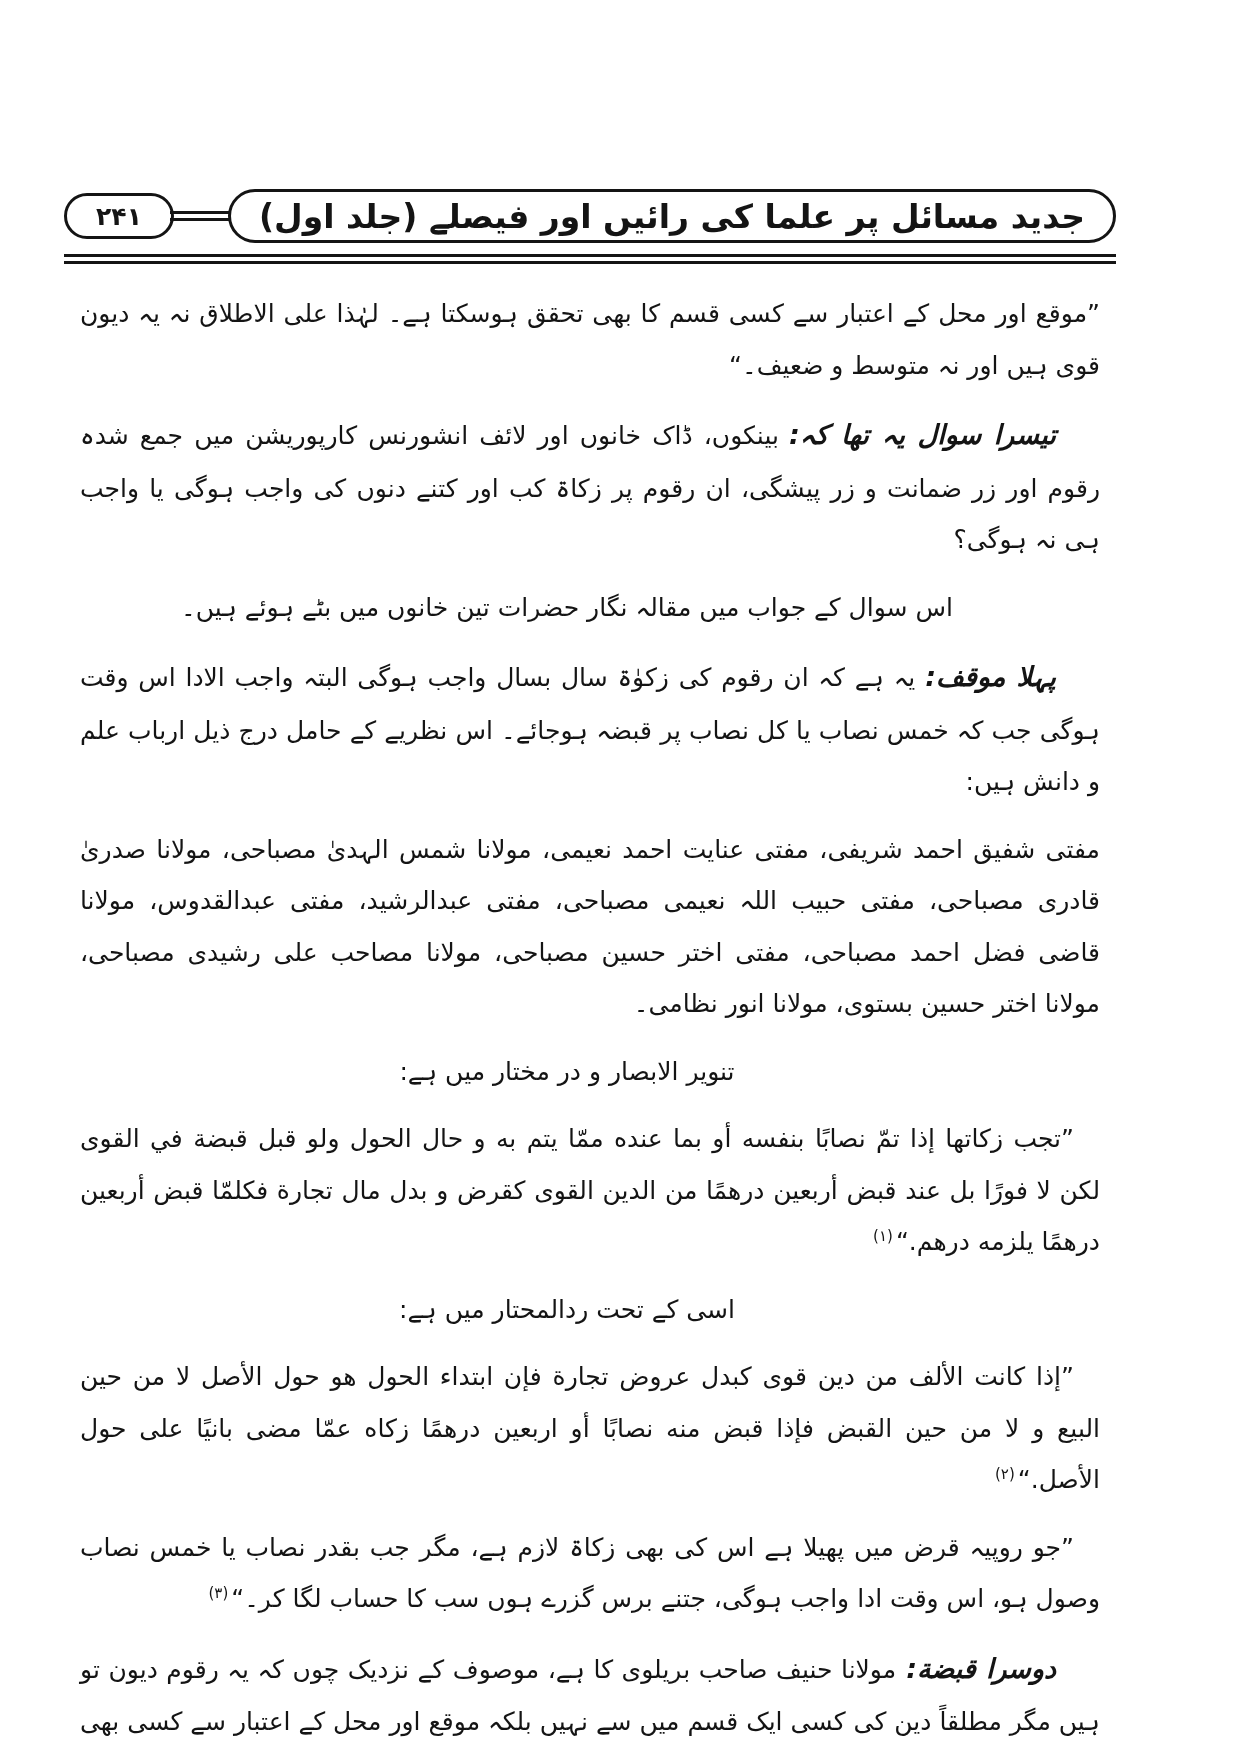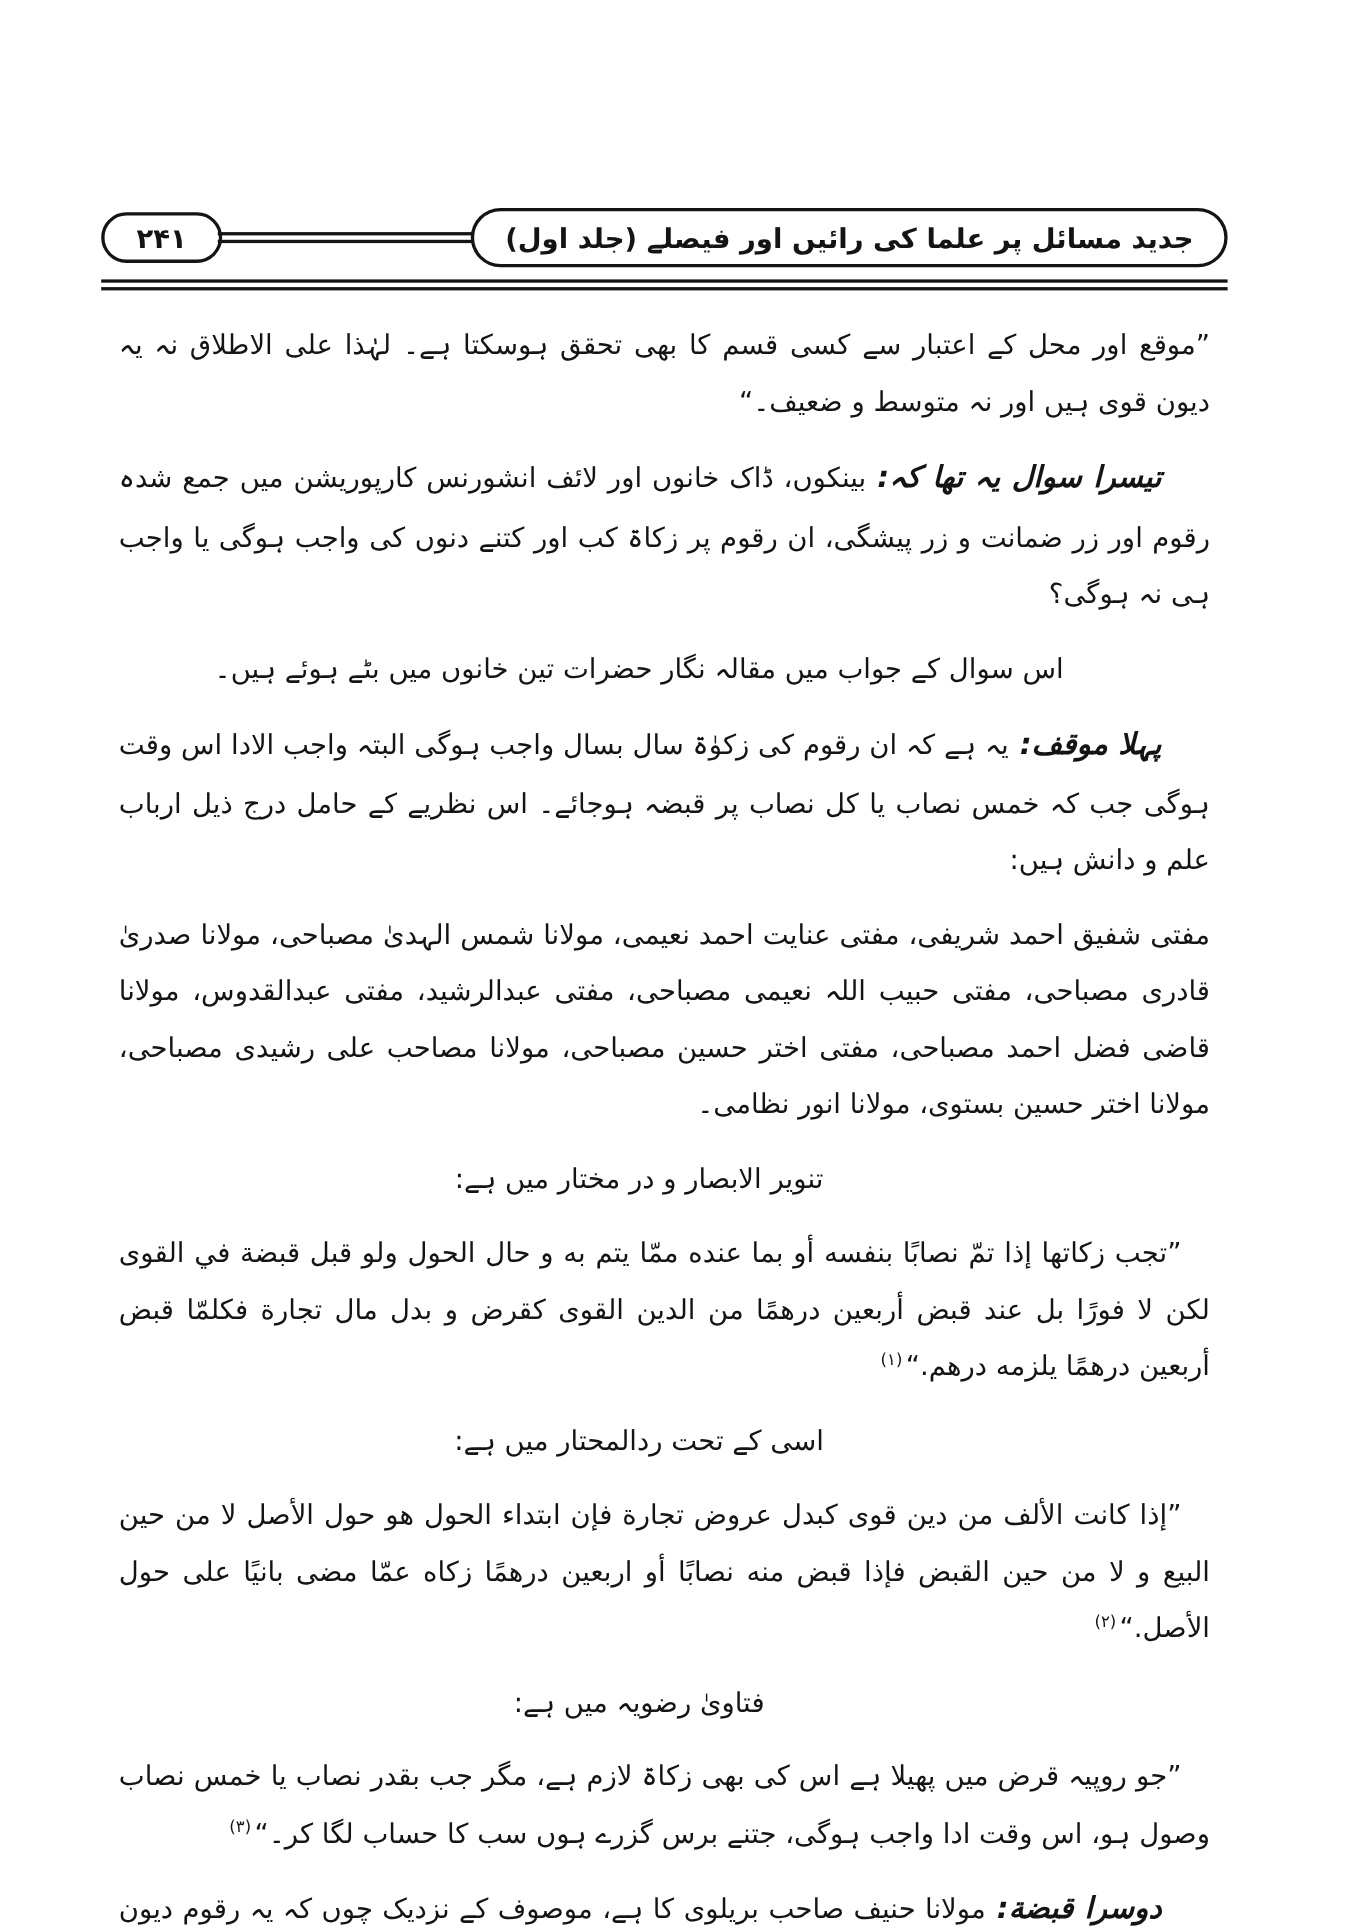--- a/index.html
+++ b/index.html
@@ -9,21 +9,21 @@
   }
   .page {
     position: relative;
     width: 1240px;
     height: 1754px;
     margin: 0 auto;
     background: #ffffff;
     color: #141414;
     font-family: "DejaVu Sans", sans-serif;
     box-sizing: border-box;
-    padding: 188px 124px 0 92px;
+    padding: 188px 124px 0 64px;
     overflow: hidden;
     direction: rtl;
   }
   
   .hdr {
     display: flex;
     direction: ltr;
     align-items: center;
     height: 56px;
   }
@@ -39,21 +39,21 @@
   .pill.num {
     width: 110px;
     height: 46px;
     font-size: 25px;
     font-weight: bold;
     flex: 0 0 auto;
   }
   .pill.title {
     height: 54px;
     padding: 0 28px;
-    font-size: 25px;
+    font-size: 33px;
     font-weight: bold;
     flex: 0 0 auto;
     white-space: nowrap;
   }
   .rule-connector {
     flex: 1 1 auto;
     height: 10px;
     border-top: 3px solid #141414;
     border-bottom: 3px solid #141414;
     box-sizing: border-box;
@@ -121,20 +121,19 @@
 
 
     <p class="short">تنویر الابصار و در مختار میں ہے:</p>
 
     <p class="quote"><span>”تجب زكاتها إذا تمّ نصابًا بنفسه أو بما عنده ممّا يتم به و حال الحول ولو قبل قبضة في القوى لكن لا فورًا بل عند قبض أربعين درهمًا من الدين القوى كقرض و بدل مال تجارة فكلمّا قبض أربعين درهمًا يلزمه درهم.“</span><sup class="ref">(١)</sup></p>
 
     <p class="short">اسی کے تحت ردالمحتار میں ہے:</p>
 
     <p class="quote"><span>”إذا كانت الألف من دين قوى كبدل عروض تجارة فإن ابتداء الحول هو حول الأصل لا من حين البيع و لا من حين القبض فإذا قبض منه نصابًا أو اربعين درهمًا زكاه عمّا مضى بانيًا على حول الأصل.“</span><sup class="ref">(٢)</sup></p>
 
-    <p class="short">فتاویٰ رضویہ میں ہے:</p>
 
     <p class="quote"><span>”جو روپیہ قرض میں پھیلا ہے اس کی بھی زکاۃ لازم ہے، مگر جب بقدر نصاب یا خمس نصاب وصول ہو، اس وقت ادا واجب ہوگی، جتنے برس گزرے ہوں سب کا حساب لگا کر۔“</span><sup class="ref">(٣)</sup></p>
 
     <p class="indent"><span class="lead">دوسرا قبضة:</span><span>مولانا حنیف صاحب بریلوی کا ہے، موصوف کے نزدیک چوں کہ یہ رقوم دیون تو ہیں مگر مطلقاً دین کی کسی ایک قسم میں سے نہیں بلکہ موقع اور محل کے اعتبار سے کسی بھی قسم سے ہوسکتے ہیں۔ اس لیے حکم زکاۃ میں بھی تفصیل کرتے</span></p>
   </main>
 
 </div>
 
 </body></html>

